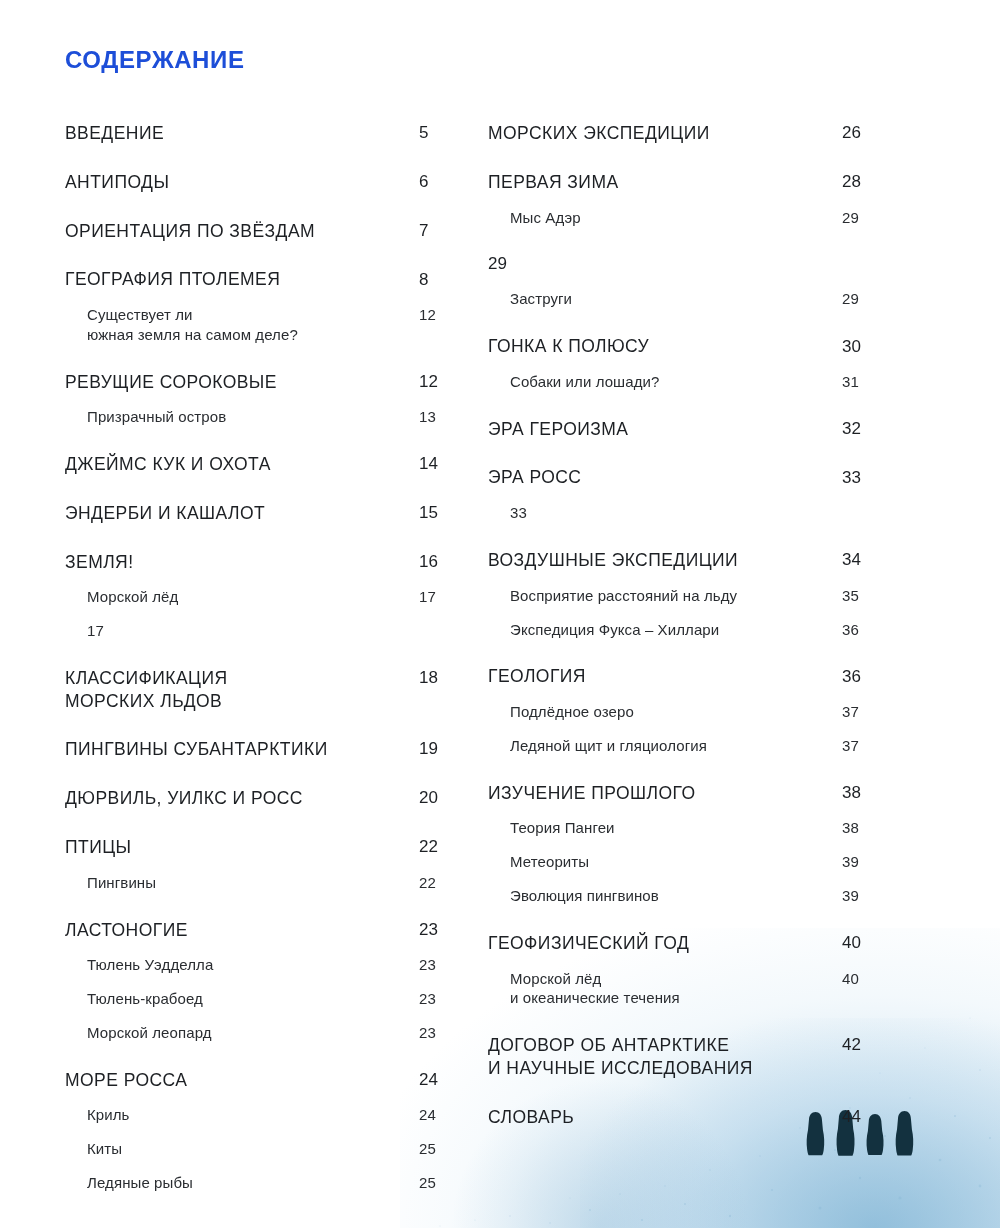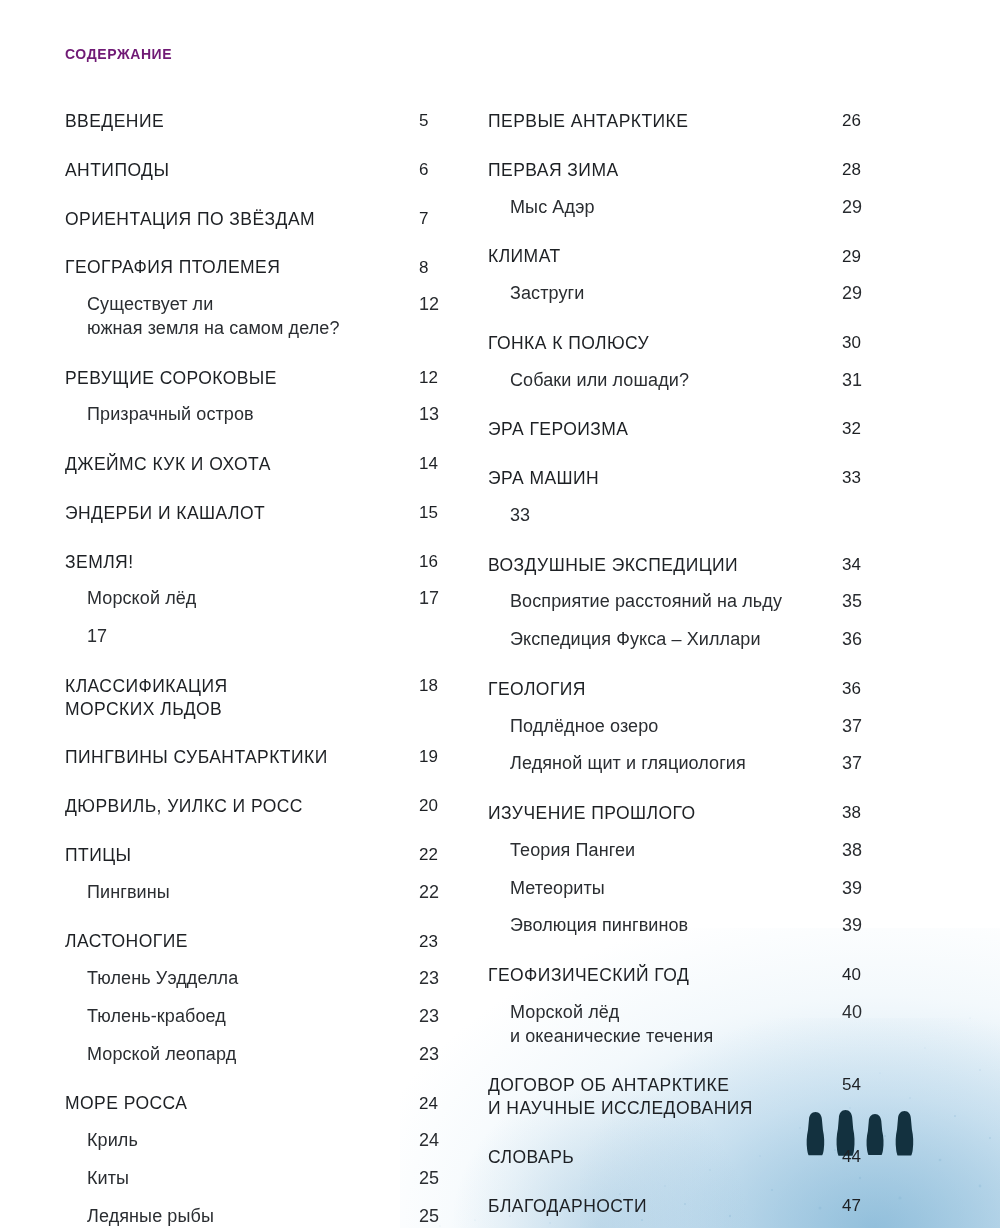--- a/index.html
+++ b/index.html
@@ -69,22 +69,22 @@
   }
   .peng { display: block; }
 
   
   .page {
     position: relative;
     z-index: 3;
     padding: 46px 60px 0 65px;
   }
   .toc-title {
-    color: #701a75;
-    font-size: 14px;
+    color: #1d4ed8;
+    font-size: 24px;
     font-weight: bold;
     letter-spacing: .6px;
     margin: 0 0 48px 0;
   }
   .columns {
     display: flex;
     gap: 4px;
   }
   .col {
     width: 400px;
@@ -117,21 +117,21 @@
     line-height: 1.30;
   }
   .lvl1 .page-no { font-size: 17px; letter-spacing: 0; }
 
   
   .lvl2 {
     margin-bottom: 17px;
     padding-left: 22px;
   }
   .lvl2 .label, .lvl2 .page-no {
-    font-size: 18px;
+    font-size: 15px;
     color: #2a2d31;
     line-height: 1.32;
     letter-spacing: .1px;
   }
   .lvl2 .page-no { flex-basis: 46px; }
 
   
   .lvl1.tight { margin-bottom: 14px; align-items: center; }
   .lvl2.tight { margin-bottom: 14px; }
   .lvl2.last { margin-bottom: 26px; }
@@ -297,53 +297,52 @@
           <div class="label nowrap-block">Киты</div>
           <div class="page-no">25</div>
         </div>
         <div class="entry lvl2">
           <div class="label nowrap-block">Ледяные рыбы</div>
           <div class="page-no">25</div>
         </div>
       </div>
     <div class="col right">
         <div class="entry lvl1">
-          <div class="label nowrap-block">ПЕРВЫЕ АНТАРКТИКЕ</div>
+          <div class="label nowrap-block">МОРСКИХ ЭКСПЕДИЦИИ</div>
           <div class="page-no">26</div>
         </div>
         <div class="entry lvl1 tight">
           <div class="label nowrap-block">ПЕРВАЯ ЗИМА</div>
           <div class="page-no">28</div>
         </div>
         <div class="entry lvl2 last">
           <div class="label nowrap-block">Мыс Адэр</div>
           <div class="page-no">29</div>
         </div>
         <div class="entry lvl1 tight">
-          <div class="label nowrap-block">КЛИМАТ</div>
           <div class="page-no">29</div>
         </div>
         <div class="entry lvl2 last">
           <div class="label nowrap-block">Заструги</div>
           <div class="page-no">29</div>
         </div>
         <div class="entry lvl1 tight">
           <div class="label nowrap-block">ГОНКА К ПОЛЮСУ</div>
           <div class="page-no">30</div>
         </div>
         <div class="entry lvl2 last">
           <div class="label nowrap-block">Собаки или лошади?</div>
           <div class="page-no">31</div>
         </div>
         <div class="entry lvl1">
           <div class="label nowrap-block">ЭРА ГЕРОИЗМА</div>
           <div class="page-no">32</div>
         </div>
         <div class="entry lvl1 tight">
-          <div class="label nowrap-block">ЭРА МАШИН</div>
+          <div class="label nowrap-block">ЭРА РОСС</div>
           <div class="page-no">33</div>
         </div>
         <div class="entry lvl2 last">
           <div class="page-no">33</div>
         </div>
         <div class="entry lvl1 tight">
           <div class="label nowrap-block">ВОЗДУШНЫЕ ЭКСПЕДИЦИИ</div>
           <div class="page-no">34</div>
         </div>
         <div class="entry lvl2 tight">
@@ -387,25 +386,21 @@
           <div class="page-no">40</div>
         </div>
         <div class="entry lvl2 last">
           <div class="label nowrap-block">Морской лёд
 и океанические течения</div>
           <div class="page-no">40</div>
         </div>
         <div class="entry lvl1">
           <div class="label nowrap-block">ДОГОВОР ОБ АНТАРКТИКЕ
 И НАУЧНЫЕ ИССЛЕДОВАНИЯ</div>
-          <div class="page-no">54</div>
+          <div class="page-no">42</div>
         </div>
         <div class="entry lvl1">
           <div class="label nowrap-block">СЛОВАРЬ</div>
           <div class="page-no">44</div>
-        </div>
-        <div class="entry lvl1">
-          <div class="label nowrap-block">БЛАГОДАРНОСТИ</div>
-          <div class="page-no">47</div>
         </div>
       </div>
   </div>
 </div>
 
 </body></html>

